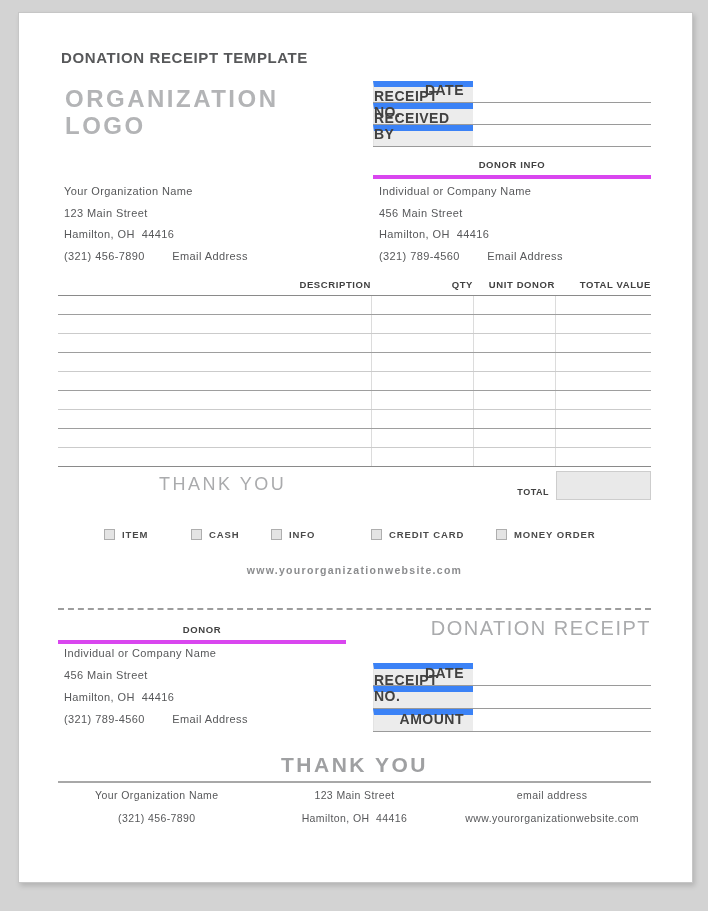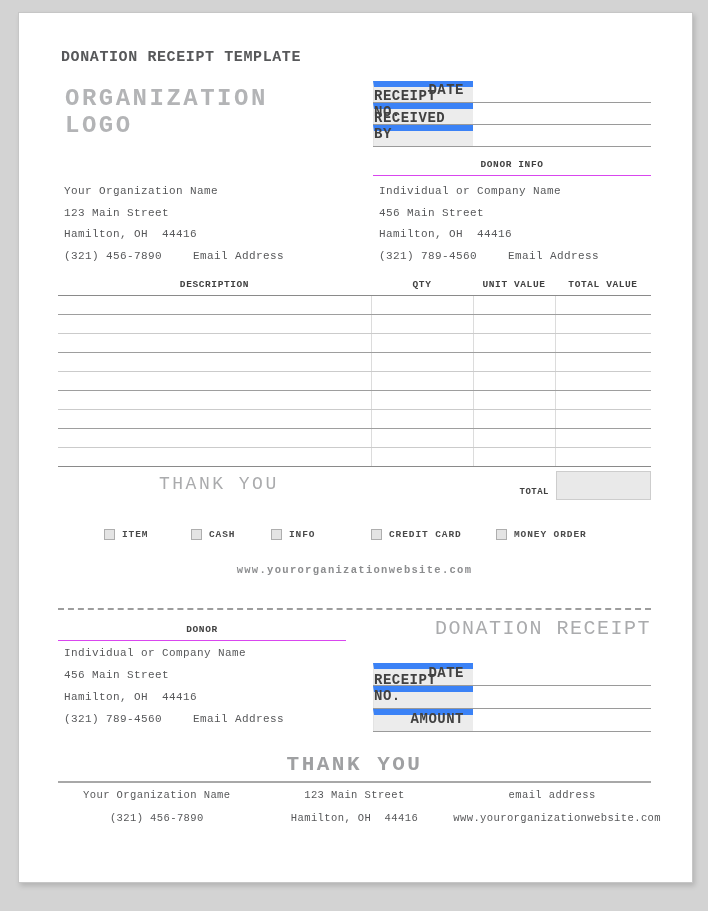--- a/index.html
+++ b/index.html
@@ -11,21 +11,21 @@
     overflow:hidden;
     color:#58595b;
   }
   .page {
     position:absolute; left:18px; top:12px;
     width:675px; height:871px;
     background:#ffffff;
     border:1px solid #c6c6c6;
     box-shadow:2px 3px 5px rgba(0,0,0,0.15);
   }
-  .abs { position:absolute;font-family:Liberation Mono, monospace; }
+  .abs { position:absolute; }
 
   .doc-title {
     left:42px; top:36px;
     font-size:15px; font-weight:bold; letter-spacing:0.6px;
     color:#57585a;
   }
   .org-logo {
     left:46px; top:72px; width:250px;
     font-size:24px; font-weight:bold; letter-spacing:2.5px;
     color:#b3b4b6; line-height:27px;
@@ -39,32 +39,32 @@
     width:100px; height:100%; background:#ececec;
     border-left:1px solid #e3e3e3; border-top:6px solid #3b82f6;
     display:flex; align-items:flex-end; justify-content:flex-end;
     padding:0 9px 4px 0;
     font-size:14px; font-weight:bold; letter-spacing:0.5px; color:#414141;
   }
   .meta-value { flex:1; height:100%; }
 
   .section-header {
     font-size:9.5px; font-weight:bold; letter-spacing:0.6px; color:#414141;
-    text-align:center; border-bottom:1px solid #d946ef; padding-bottom:5px;
+    text-align:center; border-bottom:4px solid #d946ef; padding-bottom:5px;
   }
 
   .addr-block { font-size:11px; letter-spacing:0.4px; color:#57585a; }
   .addr-line { height:21.5px; }
   .addr-email { margin-left:24px; }
 
   
   .items-table { border-collapse:collapse; table-layout:fixed; width:593px; }
   .items-table th {
     font-size:9.5px; font-weight:bold; letter-spacing:0.6px; color:#414141;
-    text-align:center; height:20px; vertical-align:bottom; padding-bottom:5px;
+    text-align:right; height:20px; vertical-align:bottom; padding-bottom:5px;
     border-bottom:1px solid #8a8a8a;
   }
   .items-table td { height:19px; }
   .col-desc { width:313px; }
   .col-qty { width:102px; }
   .col-unit { width:82px; }
   .col-total { width:96px; }
   .items-table tbody td.col-qty,
   .items-table tbody td.col-unit,
   .items-table tbody td.col-total { border-left:1px solid #dcdcdc; }
@@ -159,21 +159,21 @@
       <span>(321) 789-4560</span>
       <span class="addr-email">Email Address</span>
     </div>
   </div>
 
   <table class="abs items-table" style="left:39px; top:262px;">
     <thead>
       <tr>
         <th class="col-desc">DESCRIPTION</th>
         <th class="col-qty">QTY</th>
-        <th class="col-unit">UNIT VALUE</th>
+        <th class="col-unit">UNIT DONOR</th>
         <th class="col-total">TOTAL VALUE</th>
       </tr>
     </thead>
     <tbody>
         <tr class="row-dark">
           <td class="col-desc"></td>
           <td class="col-qty"></td>
           <td class="col-unit"></td>
           <td class="col-total"></td>
         </tr>

